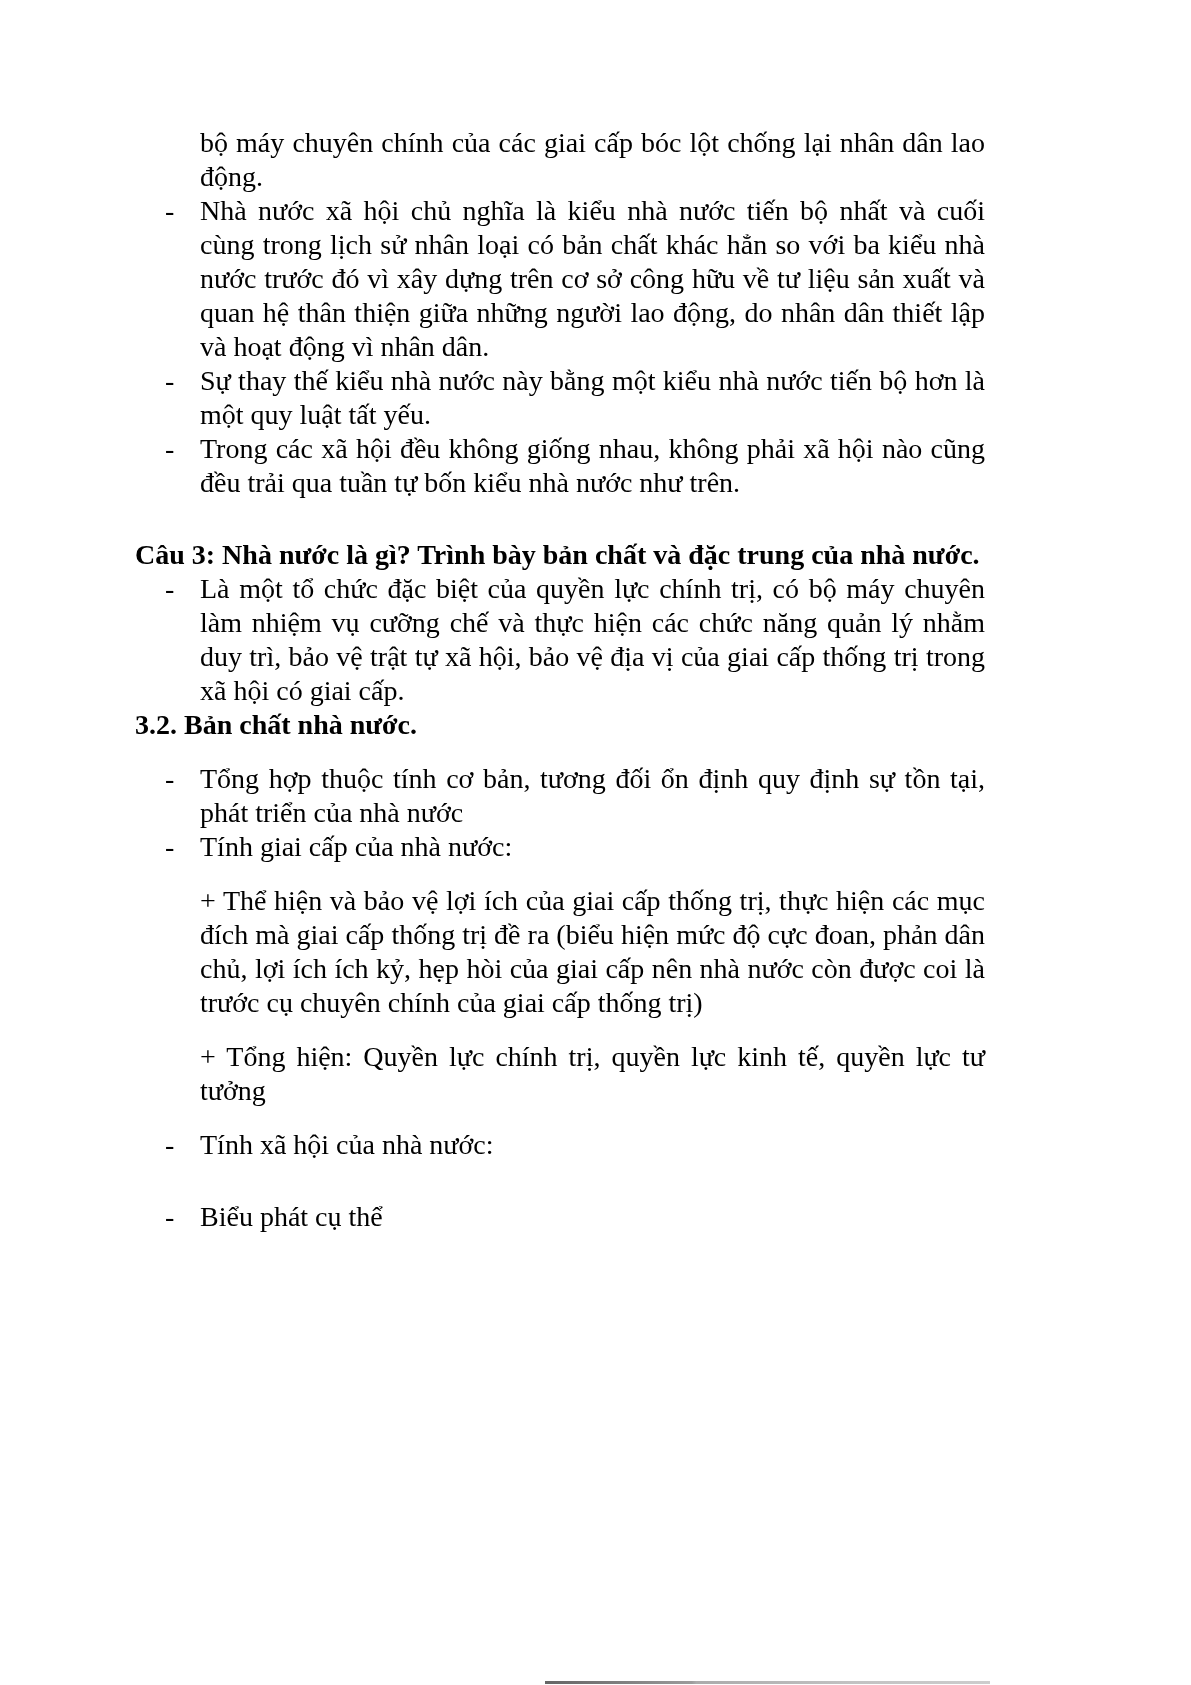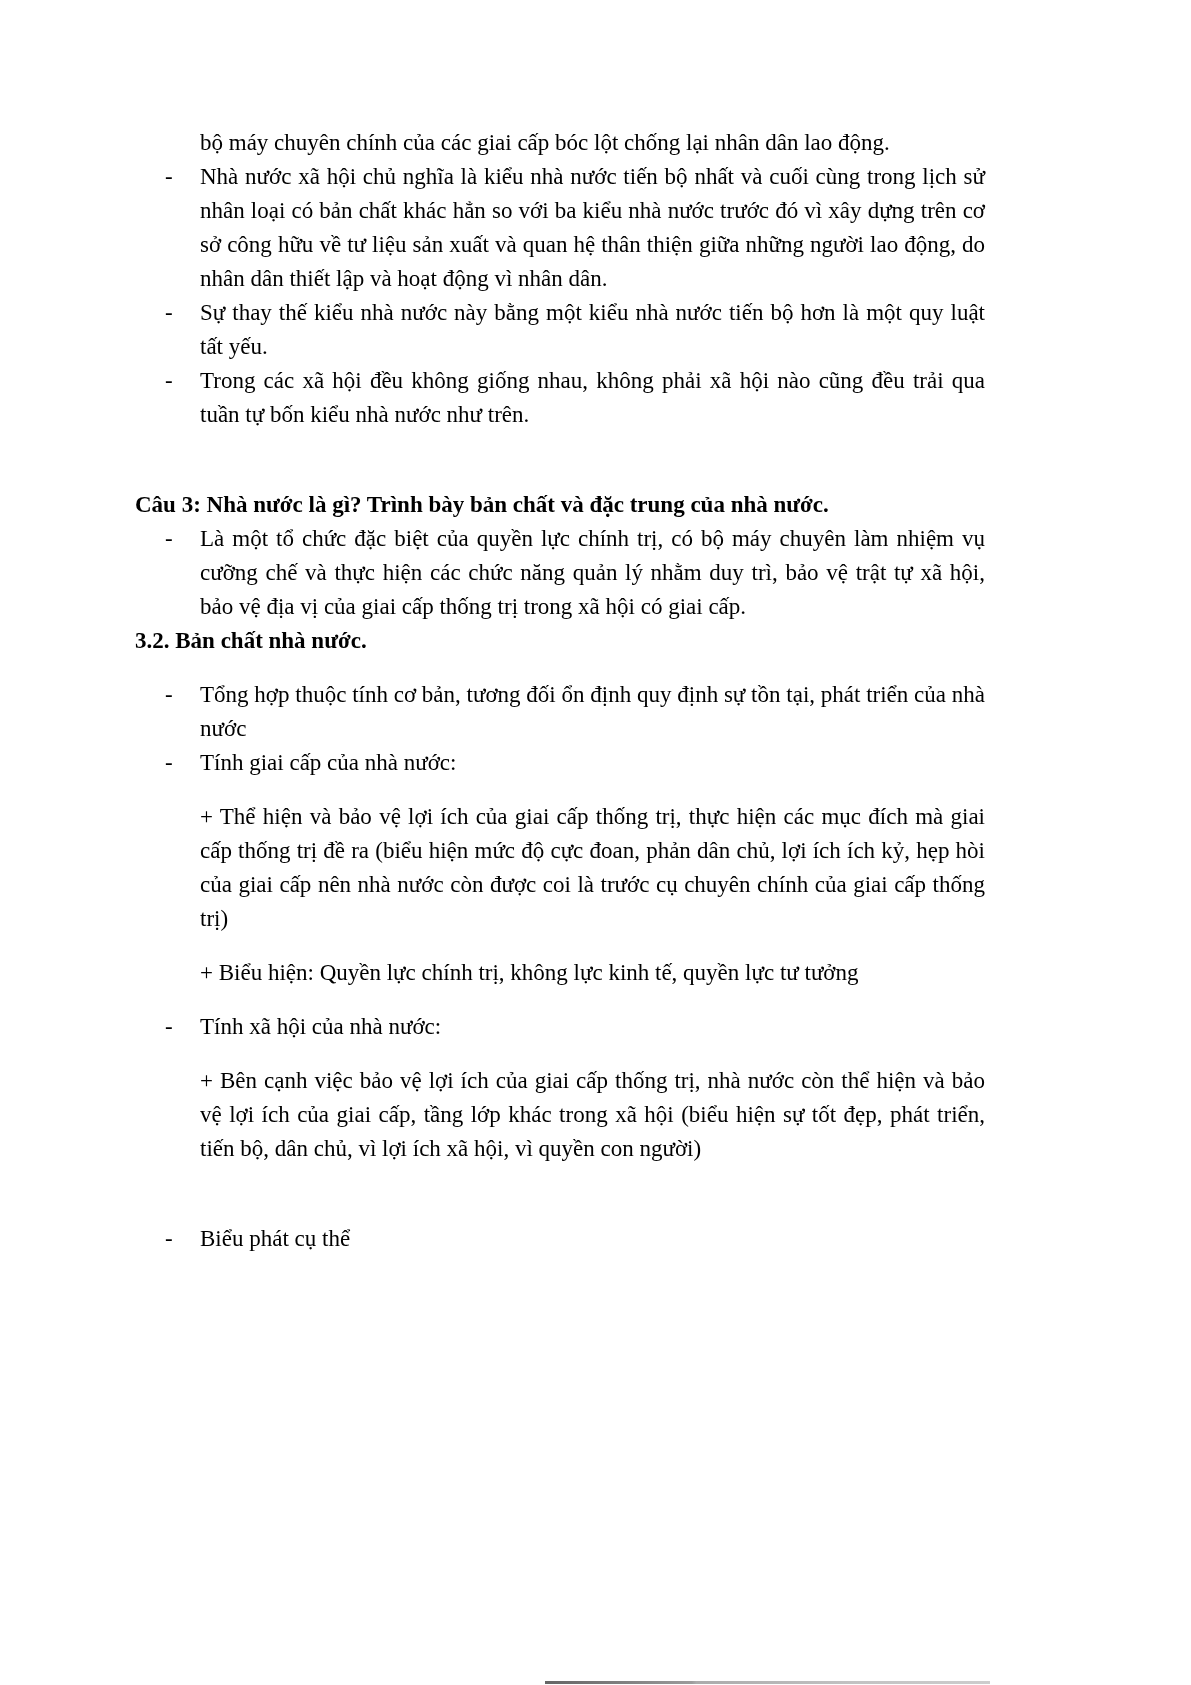--- a/index.html
+++ b/index.html
@@ -5,21 +5,21 @@
   * { margin: 0; padding: 0; box-sizing: border-box; }
   html, body { background: #e8e8e8; }
   .page {
     position: relative;
     width: 1191px;
     height: 1685px;
     margin: 0 auto;
     background: #ffffff;
     overflow: hidden;
     font-family: "Liberation Serif", "DejaVu Serif", serif;
-    font-size: 23px;
+    font-size: 28px;
     color: #000000;
   }
   .content {
     padding: 126px 206px 0 135px;
   }
   .block {
     line-height: 34px;
   }
   .heading {
     font-weight: bold;
@@ -36,21 +36,21 @@
     flex: 0 0 35px;
     padding-left: 30px;
     width: 65px;
     flex-basis: 65px;
   }
   .bullet .btext {
     flex: 1 1 auto;
     text-align: justify;
   }
   .gap1 { margin-top: 20px; }
-  .gap2 { margin-top: 56px; }
+  .gap2 { margin-top: 38px; }
   .bottom-artifact {
     position: absolute;
     left: 545px;
     bottom: 1px;
     width: 445px;
     height: 3px;
     background: linear-gradient(90deg,
       #4a4a4a 0%, #6a6a6a 18%, #8a8a8a 33%,
       #9c9c9c 34%, #b8b8b8 70%, #c4c4c4 100%);
     opacity: 0.85;
@@ -82,25 +82,24 @@
       <div class="block heading">3.2. Bản chất nhà nước.</div>
       <div class="block bullet gap1">
         <span class="marker">-</span>
         <span class="btext">Tổng hợp thuộc tính cơ bản, tương đối ổn định quy định sự tồn tại, phát triển của nhà nước</span>
       </div>
       <div class="block bullet">
         <span class="marker">-</span>
         <span class="btext">Tính giai cấp của nhà nước:</span>
       </div>
       <div class="block plus gap1">+ Thể hiện và bảo vệ lợi ích của giai cấp thống trị, thực hiện các mục đích mà giai cấp thống trị đề ra (biểu hiện mức độ cực đoan, phản dân chủ, lợi ích ích kỷ, hẹp hòi của giai cấp nên nhà nước còn được coi là trước cụ chuyên chính của giai cấp thống trị)</div>
-      <div class="block plus gap1">+ Biểu hiện: Quyền lực chính trị, không lực kinh tế, quyền lực tư tưởng</div>
+      <div class="block plus gap1">+ Tổng hiện: Quyền lực chính trị, quyền lực kinh tế, quyền lực tư tưởng</div>
       <div class="block bullet gap1">
         <span class="marker">-</span>
         <span class="btext">Tính xã hội của nhà nước:</span>
       </div>
-      <div class="block plus gap1">+ Bên cạnh việc bảo vệ lợi ích của giai cấp thống trị, nhà nước còn thể hiện và bảo vệ lợi ích của giai cấp, tầng lớp khác trong xã hội (biểu hiện sự tốt đẹp, phát triển, tiến bộ, dân chủ, vì lợi ích xã hội, vì quyền con người)</div>
       <div class="block bullet gap2">
         <span class="marker">-</span>
         <span class="btext">Biểu phát cụ thể</span>
       </div>
     </div>
   <div class="bottom-artifact"></div>
 </div>
 
 </body></html>

